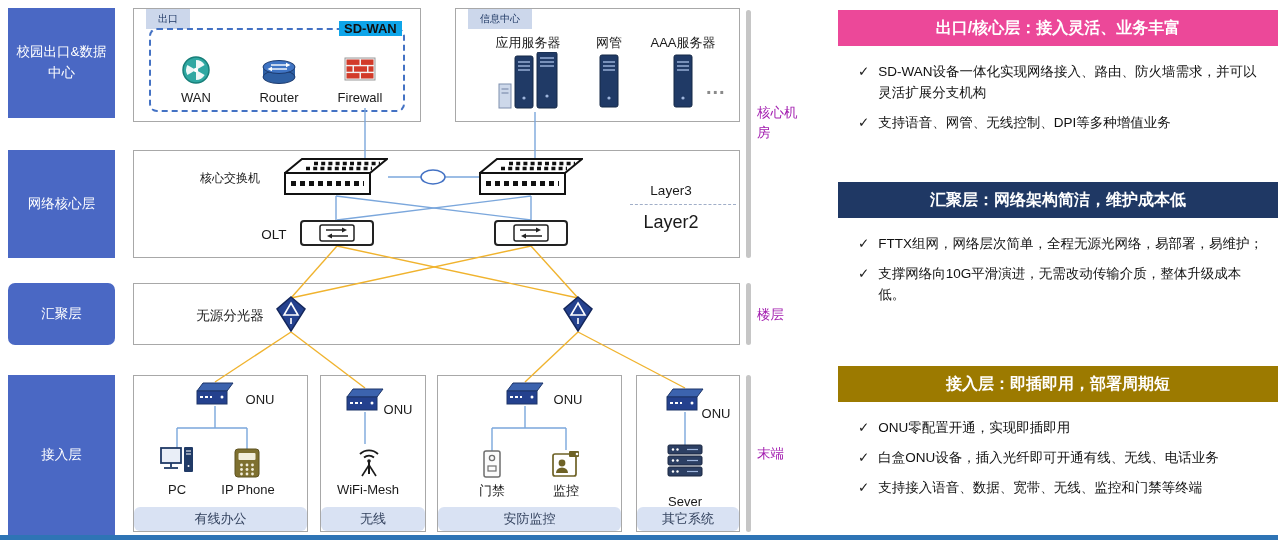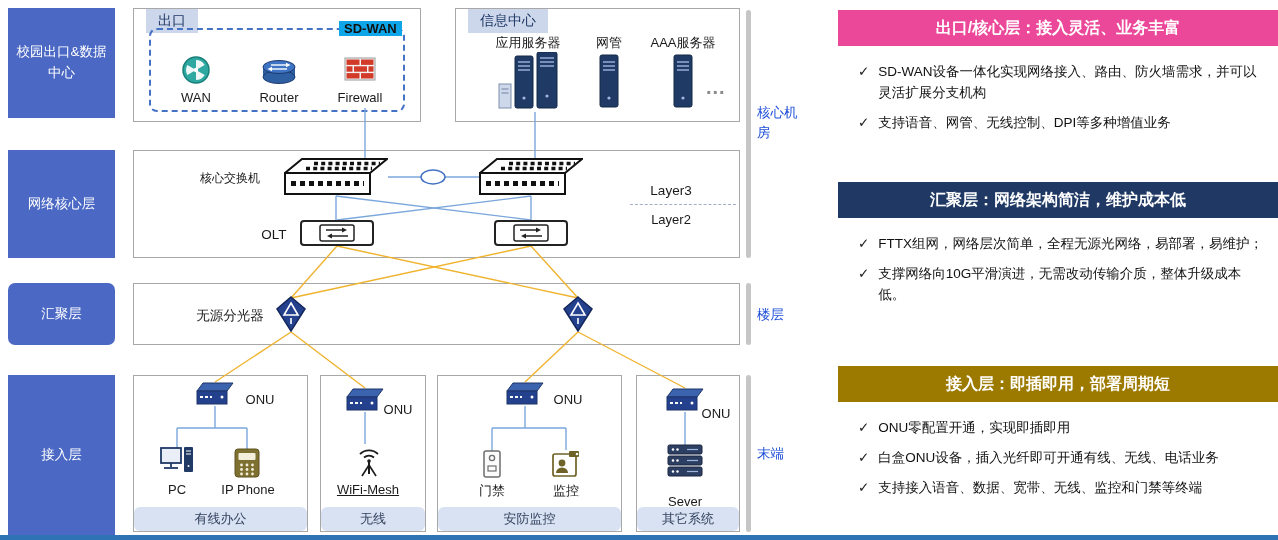--- a/index.html
+++ b/index.html
@@ -2,28 +2,28 @@
 <html><head>
 <meta charset="utf-8">
 <style>
   html,body{margin:0;padding:0;background:#fff;}
   #slide{position:relative;width:1278px;height:540px;background:#fff;overflow:hidden;
          font-family:"Liberation Sans","DejaVu Sans",sans-serif;}
   .abs{position:absolute;}
   .side{position:absolute;background:#4a68c4;color:#fff;display:flex;align-items:center;justify-content:center;
         text-align:center;font-size:13.5px;line-height:1.55;padding:0 7px;box-sizing:border-box;}
   .box{position:absolute;background:#fff;border:1px solid #a8a8a8;box-sizing:border-box;}
-  .tag{position:absolute;top:0;left:12px;background:#ccd7eb;color:#1f3864;font-size:14px;padding:3px 12px;}
+  .tag{position:absolute;top:0;left:12px;background:#ccd7eb;color:#1f3864;font-size:10px;padding:3px 12px;}
   .dashed-zone{position:absolute;border:2px dashed #4472c4;border-radius:8px;}
   .sdwan{position:absolute;background:#0ea5e9;padding:0 5px;font-weight:bold;font-size:13px;color:#111;}
   .lbl{position:absolute;font-size:13px;color:#1a1a1a;text-align:center;}
   .cap{position:absolute;left:0;right:0;bottom:0;height:24px;background:#d9e2f3;color:#33425e;
        font-size:13px;line-height:24px;text-align:center;border-radius:6px;}
   .bracket{position:absolute;width:5px;background:#c6c6c6;border-radius:3px;}
-  .zl{position:absolute;font-size:13.5px;color:#1d4ed8;line-height:1.5;}
+  .zl{position:absolute;font-size:13.5px;color:#a21caf;line-height:1.5;}
   .dots{position:absolute;font-size:20px;font-weight:bold;color:#8a8a8a;letter-spacing:1px;}
   .dash-sep{position:absolute;border-top:1.5px dashed #a0aec8;height:0;}
   .panel{position:absolute;left:838px;width:440px;background:#fff;}
   .phead{height:36px;line-height:36px;text-align:center;color:#fff;font-size:16px;font-weight:bold;}
   .phead.red{background:#ec4899;} .phead.navy{background:#1f3864;} .phead.gold{background:#9c7a00;}
   .pbody{padding:7px 12px 3px 20px;}
   .bullet{display:flex;gap:9px;margin:9px 0;font-size:13.5px;line-height:1.55;color:#111;}
   .bullet .ck{flex:0 0 auto;color:#222;}
   .footer{position:absolute;left:0;top:535px;width:1278px;height:5px;background:#2e74b5;}
 </style>
@@ -221,21 +221,21 @@
         <rect x="20" y="5" width="34" height="16" rx="2" fill="none" stroke="#222" stroke-width="1.5"></rect>
         <line x1="26" y1="10" x2="42" y2="10" stroke="#222" stroke-width="1.5"></line>
         <polygon points="42,7.5 47,10 42,12.5" fill="#222"></polygon>
         <line x1="48" y1="16" x2="32" y2="16" stroke="#222" stroke-width="1.5"></line>
         <polygon points="32,13.5 27,16 32,18.5" fill="#222"></polygon>
       </svg>
   </div>
 
   <div class="dash-sep" style="left:630px;top:204px;width:106px;"></div>
   <div class="lbl" style="left:636px;top:183px;width:70px;font-size:13.5px;">Layer3</div>
-  <div class="lbl" style="left:636px;top:212px;width:70px;font-size:13px;">Layer2</div>
+  <div class="lbl" style="left:636px;top:212px;width:70px;font-size:18px;">Layer2</div>
 
   <div class="lbl" style="left:180px;top:307px;width:100px;font-size:13.5px;">无源分光器</div>
   <div class="abs" style="left:276px;top:296px;">
     <svg width="30" height="36">
         <polygon points="15,1 29,13 15,35 1,13" fill="#24418e" stroke="#14275c" stroke-width="1.5"></polygon>
         <polygon points="15,7 22,19 8,19" fill="none" stroke="#fff" stroke-width="1.6"></polygon>
         <line x1="15" y1="22" x2="15" y2="28" stroke="#fff" stroke-width="1.6"></line>
       </svg>
   </div>
   <div class="abs" style="left:563px;top:296px;">
@@ -321,21 +321,21 @@
   <div class="abs" style="left:352px;top:444px;">
     <svg width="34" height="34">
         <path d="M8,10 A13,13 0 0 1 26,10" fill="none" stroke="#1a1a1a" stroke-width="1.8"></path>
         <path d="M12,13.5 A8,8 0 0 1 22,13.5" fill="none" stroke="#1a1a1a" stroke-width="1.8"></path>
         <circle cx="17" cy="17" r="1.8" fill="#1a1a1a"></circle>
         <line x1="17" y1="17" x2="17" y2="30" stroke="#1a1a1a" stroke-width="2"></line>
         <line x1="17" y1="21" x2="10" y2="32" stroke="#1a1a1a" stroke-width="1.6"></line>
         <line x1="17" y1="21" x2="24" y2="32" stroke="#1a1a1a" stroke-width="1.6"></line>
       </svg>
   </div>
-  <div class="lbl" style="left:330px;top:482px;width:76px;text-decoration:underline;">WiFi-Mesh</div>
+  <div class="lbl" style="left:330px;top:482px;width:76px;">WiFi-Mesh</div>
 
   <div class="abs" style="left:482px;top:450px;">
     <svg width="20" height="28">
         <rect x="2" y="1" width="16" height="26" rx="2" fill="#fbfbfb" stroke="#6e6e6e" stroke-width="1.5"></rect>
         <circle cx="10" cy="8" r="2.6" fill="none" stroke="#6e6e6e" stroke-width="1.3"></circle>
         <rect x="6" y="16" width="8" height="5" fill="none" stroke="#6e6e6e" stroke-width="1.2"></rect>
       </svg>
   </div>
   <div class="lbl" style="left:462px;top:482px;width:60px;">门禁</div>
 

